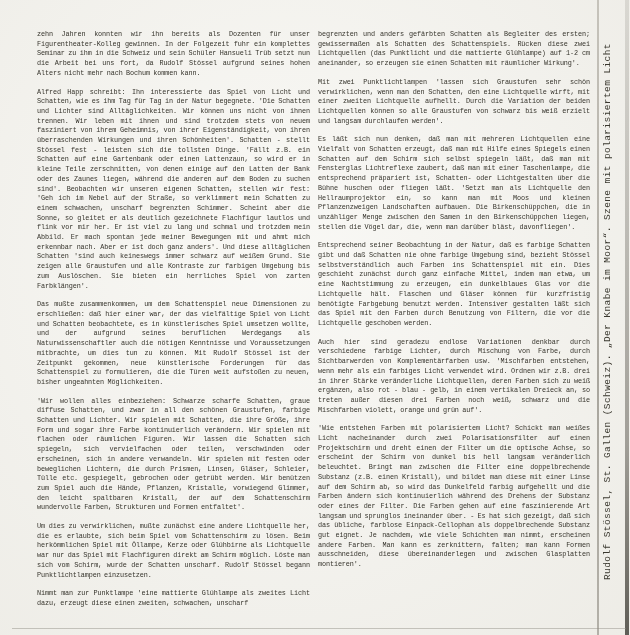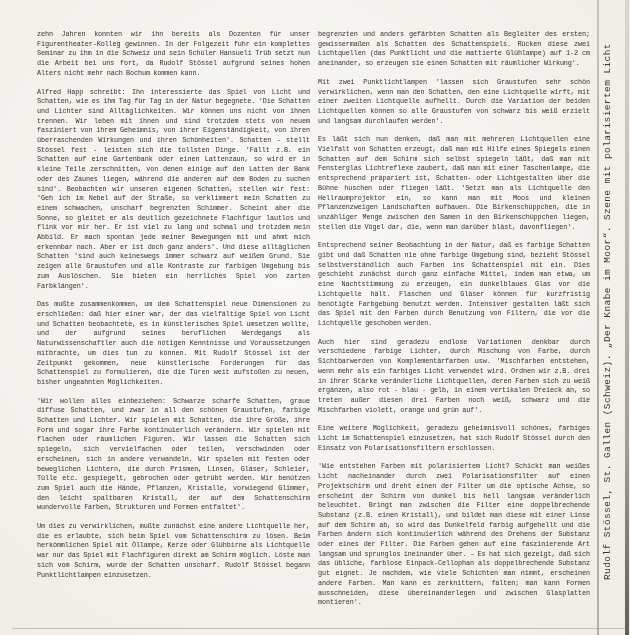--- a/index.html
+++ b/index.html
@@ -77,29 +77,29 @@
 <body>
 
 <div class="page" style="background: rgb(246, 245, 240); color: rgb(54, 52, 44);">
 
   <div class="col col-left">
       <p>zehn Jahren konnten wir ihn bereits als Dozenten für unser Figurentheater-Kolleg gewinnen. In der Folgezeit fuhr ein komplettes Seminar zu ihm in die Schweiz und sein Schüler Hansueli Trüb setzt nun die Arbeit bei uns fort, da Rudolf Stössel aufgrund seines hohen Alters nicht mehr nach Bochum kommen kann.</p>
       <p>Alfred Happ schreibt: Ihn interessierte das Spiel von Licht und Schatten, wie es ihm Tag für Tag in der Natur begegnete. 'Die Schatten und Lichter sind Alltäglichkeiten. Wir können uns nicht von ihnen trennen. Wir leben mit ihnen und sind trotzdem stets von neuem fasziniert von ihrem Geheimnis, von ihrer Eigenständigkeit, von ihren überraschenden Wirkungen und ihren Schönheiten'. Schatten - stellt Stössel fest - leisten sich die tollsten Dinge. 'Fällt z.B. ein Schatten auf eine Gartenbank oder einen Lattenzaun, so wird er in kleine Teile zerschnitten, von denen einige auf den Latten der Bank oder des Zaunes liegen, während die anderen auf dem Boden zu suchen sind'. Beobachten wir unseren eigenen Schatten, stellen wir fest: 'Geh ich im Nebel auf der Straße, so verklimmert mein Schatten zu einem schwachen, unscharf begrenzten Schimmer. Scheint aber die Sonne, so gleitet er als deutlich gezeichnete Flachfigur lautlos und flink vor mir her. Er ist viel zu lang und schmal und trotzdem mein Abbild. Er mach spontan jede meiner Bewegungen mit und ahmt mich erkennbar nach. Aber er ist doch ganz anders'. Und diese alltäglichen Schatten 'sind auch keineswegs immer schwarz auf weißem Grund. Sie zeigen alle Graustufen und alle Kontraste zur farbigen Umgebung bis zum Auslöschen. Sie bieten ein herrliches Spiel von zarten Farbklängen'.</p>
       <p>Das mußte zusammenkommen, um dem Schattenspiel neue Dimensionen zu erschließen: daß hier einer war, der das vielfältige Spiel von Licht und Schatten beobachtete, es in künstlerisches Spiel umsetzen wollte, und der aufgrund seines beruflichen Werdegangs als Naturwissenschaftler auch die nötigen Kenntnisse und Voraussetzungen mitbrachte, um dies tun zu können. Mit Rudolf Stössel ist der Zeitpunkt gekommen, neue künstlerische Forderungen für das Schattenspiel zu formulieren, die die Türen weit aufstoßen zu neuen, bisher ungeahnten Möglichkeiten.</p>
       <p>'Wir wollen alles einbeziehen: Schwarze scharfe Schatten, graue diffuse Schatten, und zwar in all den schönen Graustufen, farbige Schatten und Lichter. Wir spielen mit Schatten, die ihre Größe, ihre Form und sogar ihre Farbe kontinuierlich verändern. Wir spielen mit flachen oder räumlichen Figuren. Wir lassen die Schatten sich spiegeln, sich vervielfachen oder teilen, verschwinden oder erscheinen, sich in andere verwandeln. Wir spielen mit festen oder beweglichen Lichtern, die durch Prismen, Linsen, Gläser, Schleier, Tülle etc. gespiegelt, gebrochen oder getrübt werden. Wir benützen zum Spiel auch die Hände, Pflanzen, Kristalle, vorwiegend Glimmer, den leicht spaltbaren Kristall, der auf dem Schattenschirm wundervolle Farben, Strukturen und Formen entfaltet'.</p>
       <p>Um dies zu verwirklichen, mußte zunächst eine andere Lichtquelle her, die es erlaubte, sich beim Spiel vom Schattenschirm zu lösen. Beim herkömmlichen Spiel mit Öllampe, Kerze oder Glühbirne als Lichtquelle war nur das Spiel mit Flachfiguren direkt am Schirm möglich. Löste man sich vom Schirm, wurde der Schatten unscharf. Rudolf Stössel begann Punktlichtlampen einzusetzen.</p>
+      <p>Nimmt man zur Punktlampe 'eine mattierte Glühlampe als zweites Licht dazu, erzeugt diese einen zweiten, schwachen, unscharf</p>
     </div>
 
   <div class="col col-right">
       <p>begrenzten und anders gefärbten Schatten als Begleiter des ersten; gewissermaßen als Schatten des Schattenspiels. Rücken diese zwei Lichtquellen (das Punktlicht und die mattierte Glühlampe) auf 1-2 cm aneinander, so erzeugen sie einen Schatten mit räumlicher Wirkung'.</p>
       <p>Mit zwei Punktlichtlampen 'lassen sich Graustufen sehr schön verwirklichen, wenn man den Schatten, den eine Lichtquelle wirft, mit einer zweiten Lichtquelle aufhellt. Durch die Variation der beiden Lichtquellen können so alle Graustufen von schwarz bis weiß erzielt und langsam durchlaufen werden'.</p>
       <p>Es läßt sich nun denken, daß man mit mehreren Lichtquellen eine Vielfalt von Schatten erzeugt, daß man mit Hilfe eines Spiegels einen Schatten auf dem Schirm sich selbst spiegeln läßt, daß man mit Fensterglas Lichtreflexe zaubert, daß man mit einer Taschenlampe, die entsprechend präpariert ist, Schatten- oder Lichtgestalten über die Bühne huschen oder fliegen läßt. 'Setzt man als Lichtquelle den Hellraumprojektor ein, so kann man mit Moos und kleinen Pflanzenzweigen Landschaften aufbauen. Die Birkenschüppchen, die in unzähliger Menge zwischen den Samen in den Birkenschüppchen liegen, stellen die Vögel dar, die, wenn man darüber bläst, davonfliegen'.</p>
       <p>Entsprechend seiner Beobachtung in der Natur, daß es farbige Schatten gibt und daß Schatten nie ohne farbige Umgebung sind, bezieht Stössel selbstverständlich auch Farben ins Schattenspiel mit ein. Dies geschieht zunächst durch ganz einfache Mittel, indem man etwa, um eine Nachtstimmung zu erzeugen, ein dunkelblaues Glas vor die Lichtquelle hält. Flaschen und Gläser können für kurzfristig benötigte Farbgebung benutzt werden. Intensiver gestalten läßt sich das Spiel mit den Farben durch Benutzung von Filtern, die vor die Lichtquelle geschoben werden.</p>
       <p>Auch hier sind geradezu endlose Variationen denkbar durch verschiedene farbige Lichter, durch Mischung von Farbe, durch Sichtbarwerden von Komplementärfarben usw. 'Mischfarben entstehen, wenn mehr als ein farbiges Licht verwendet wird. Ordnen wir z.B. drei in ihrer Stärke veränderliche Lichtquellen, deren Farben sich zu weiß ergänzen, also rot - blau - gelb, in einem vertikalen Dreieck an, so treten außer diesen drei Farben noch weiß, schwarz und die Mischfarben violett, orange und grün auf'.</p>
-      <p>Eine weitere Möglichkeit, geradezu geheimnisvoll schönes, farbiges Licht im Schattenspiel einzusetzen, hat sich Rudolf Stössel durch den Einsatz von Polarisationsfiltern erschlossen.</p>
       <p>'Wie entstehen Farben mit polarisiertem Licht? Schickt man weißes Licht nacheinander durch zwei Polarisationsfilter auf einen Projektschirm und dreht einen der Filter um die optische Achse, so erscheint der Schirm von dunkel bis hell langsam veränderlich beleuchtet. Bringt man zwischen die Filter eine doppelbrechende Substanz (z.B. einen Kristall), und bildet man diese mit einer Linse auf dem Schirm ab, so wird das Dunkelfeld farbig aufgehellt und die Farben ändern sich kontinuierlich während des Drehens der Substanz oder eines der Filter. Die Farben gehen auf eine faszinierende Art langsam und sprunglos ineinander über. - Es hat sich gezeigt, daß sich das übliche, farblose Einpack-Cellophan als doppelbrechende Substanz gut eignet. Je nachdem, wie viele Schichten man nimmt, erscheinen andere Farben. Man kann es zerknittern, falten; man kann Formen ausschneiden, diese übereinanderlegen und zwischen Glasplatten montieren'.</p>
     </div>
 
   <div class="vertical-rule"></div>
 
   <div class="margin-caption">Rudolf Stössel, St. Gallen (Schweiz). „Der Knabe im Moor“. Szene mit polarisiertem Licht</div>
 
   <div class="page-edge-shadow"></div>
 
   <div class="page-bottom-edge"></div>

